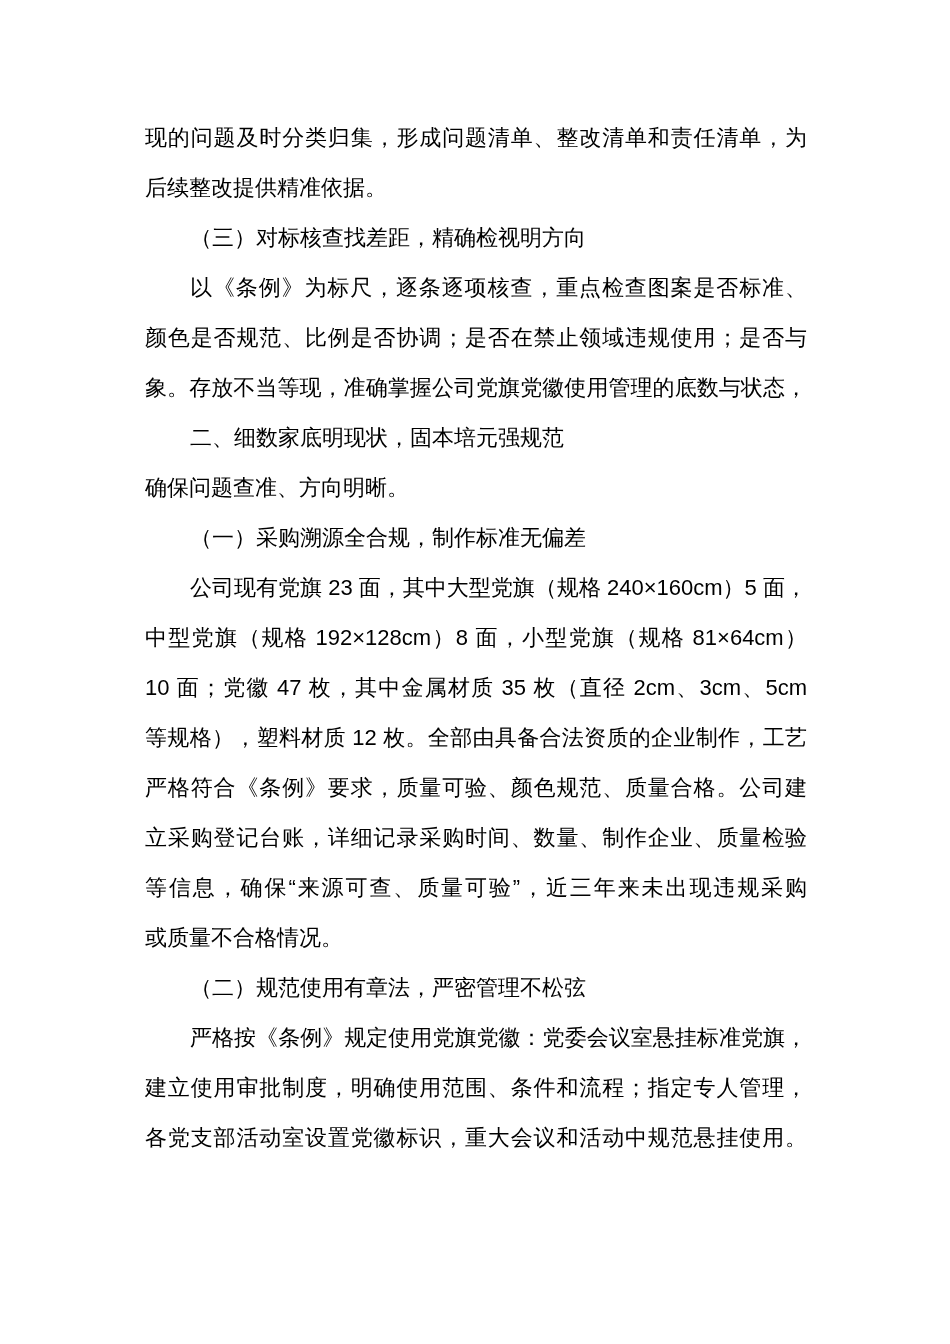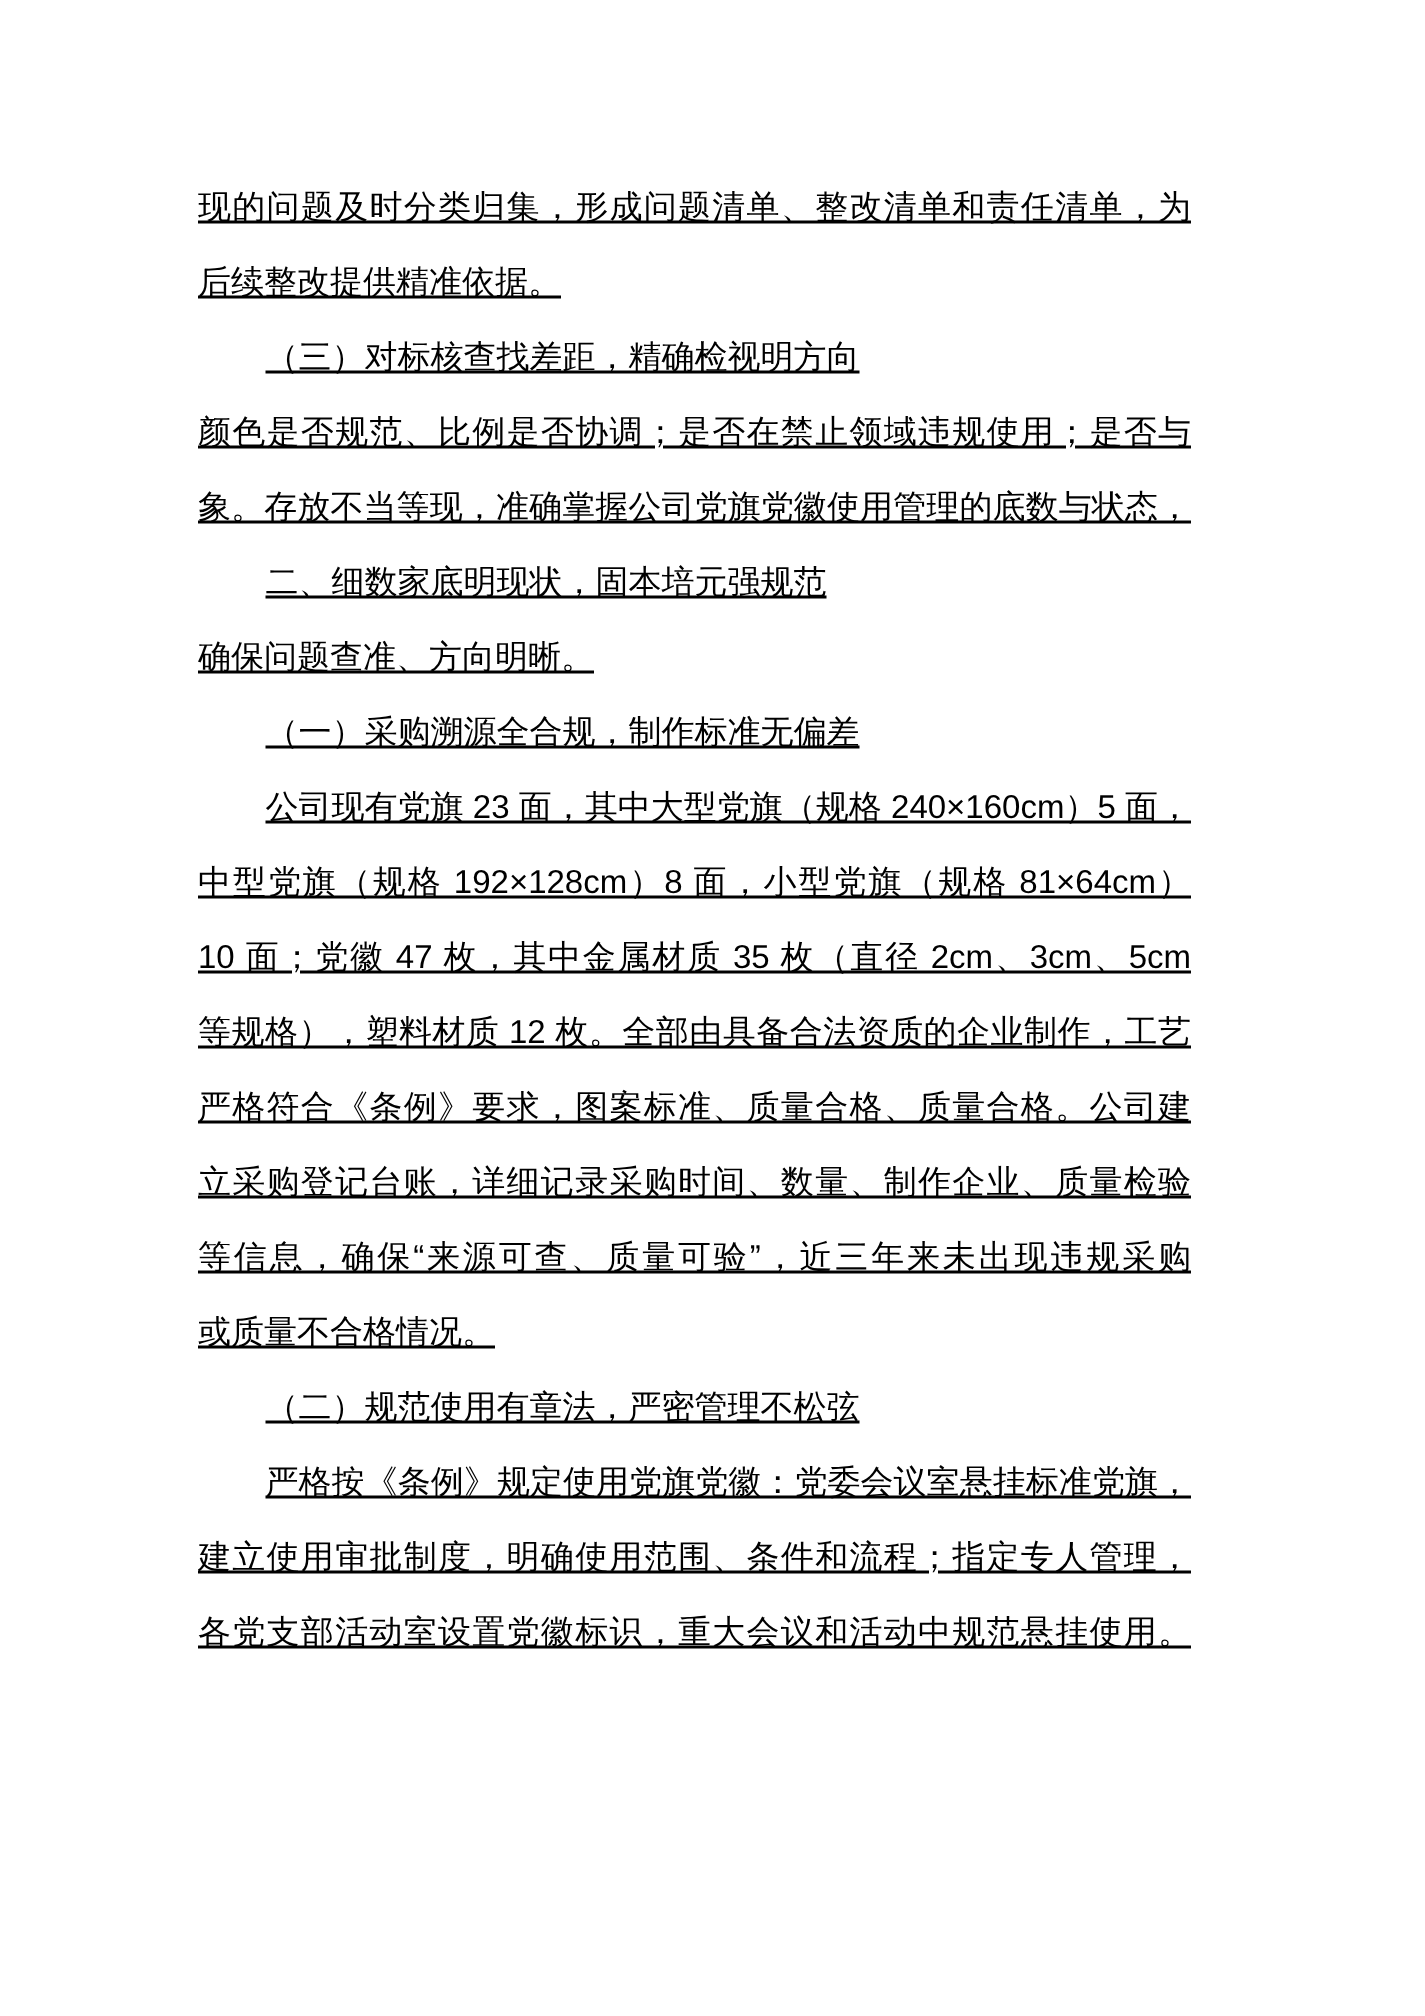--- a/index.html
+++ b/index.html
@@ -10,24 +10,23 @@
   .page {
     position: relative;
     width: 950px;
     height: 1344px;
     background: #ffffff;
     overflow: hidden;
     font-family: "Liberation Sans", sans-serif;
   }
   .text-block {
     position: absolute;
-    left: 132px;
+    left: 145px;
     top: 113px;
     width: 662px;
-    text-decoration: underline;
   }
   .line {
     height: 50px;
     line-height: 50px;
     font-size: 22px;
     color: #000000;
     white-space: nowrap;        
     overflow: hidden;
     text-align: justify;
     text-align-last: left;
@@ -42,30 +41,31 @@
   }
 </style>
 </head>
 <body>
 
 <div class="page">
   <div class="text-block">
       <div class="line fill">现的问题及时分类归集，形成问题清单、整改清单和责任清单，为</div>
       <div class="line">后续整改提供精准依据。</div>
       <div class="line indent">（三）对标核查找差距，精确检视明方向</div>
+      <div class="line fill indent">以《条例》为标尺，逐条逐项核查，重点检查图案是否标准、</div>
       <div class="line fill">颜色是否规范、比例是否协调；是否在禁止领域违规使用；是否与</div>
       <div class="line fill">象。存放不当等现，准确掌握公司党旗党徽使用管理的底数与状态，</div>
       <div class="line indent">二、细数家底明现状，固本培元强规范</div>
       <div class="line">确保问题查准、方向明晰。</div>
       <div class="line indent">（一）采购溯源全合规，制作标准无偏差</div>
       <div class="line fill indent">公司现有党旗 23 面，其中大型党旗（规格 240×160cm）5 面，</div>
       <div class="line fill">中型党旗（规格 192×128cm）8 面，小型党旗（规格 81×64cm）</div>
       <div class="line fill">10 面；党徽 47 枚，其中金属材质 35 枚（直径 2cm、3cm、5cm</div>
       <div class="line fill">等规格），塑料材质 12 枚。全部由具备合法资质的企业制作，工艺</div>
-      <div class="line fill">严格符合《条例》要求，图案标准、质量合格、质量合格。公司建</div>
+      <div class="line fill">严格符合《条例》要求，质量可验、颜色规范、质量合格。公司建</div>
       <div class="line fill">立采购登记台账，详细记录采购时间、数量、制作企业、质量检验</div>
       <div class="line fill">等信息，确保“来源可查、质量可验”，近三年来未出现违规采购</div>
       <div class="line">或质量不合格情况。</div>
       <div class="line indent">（二）规范使用有章法，严密管理不松弦</div>
       <div class="line fill indent">严格按《条例》规定使用党旗党徽：党委会议室悬挂标准党旗，</div>
       <div class="line fill">建立使用审批制度，明确使用范围、条件和流程；指定专人管理，</div>
       <div class="line fill">各党支部活动室设置党徽标识，重大会议和活动中规范悬挂使用。</div>
     </div>
 </div>
 

